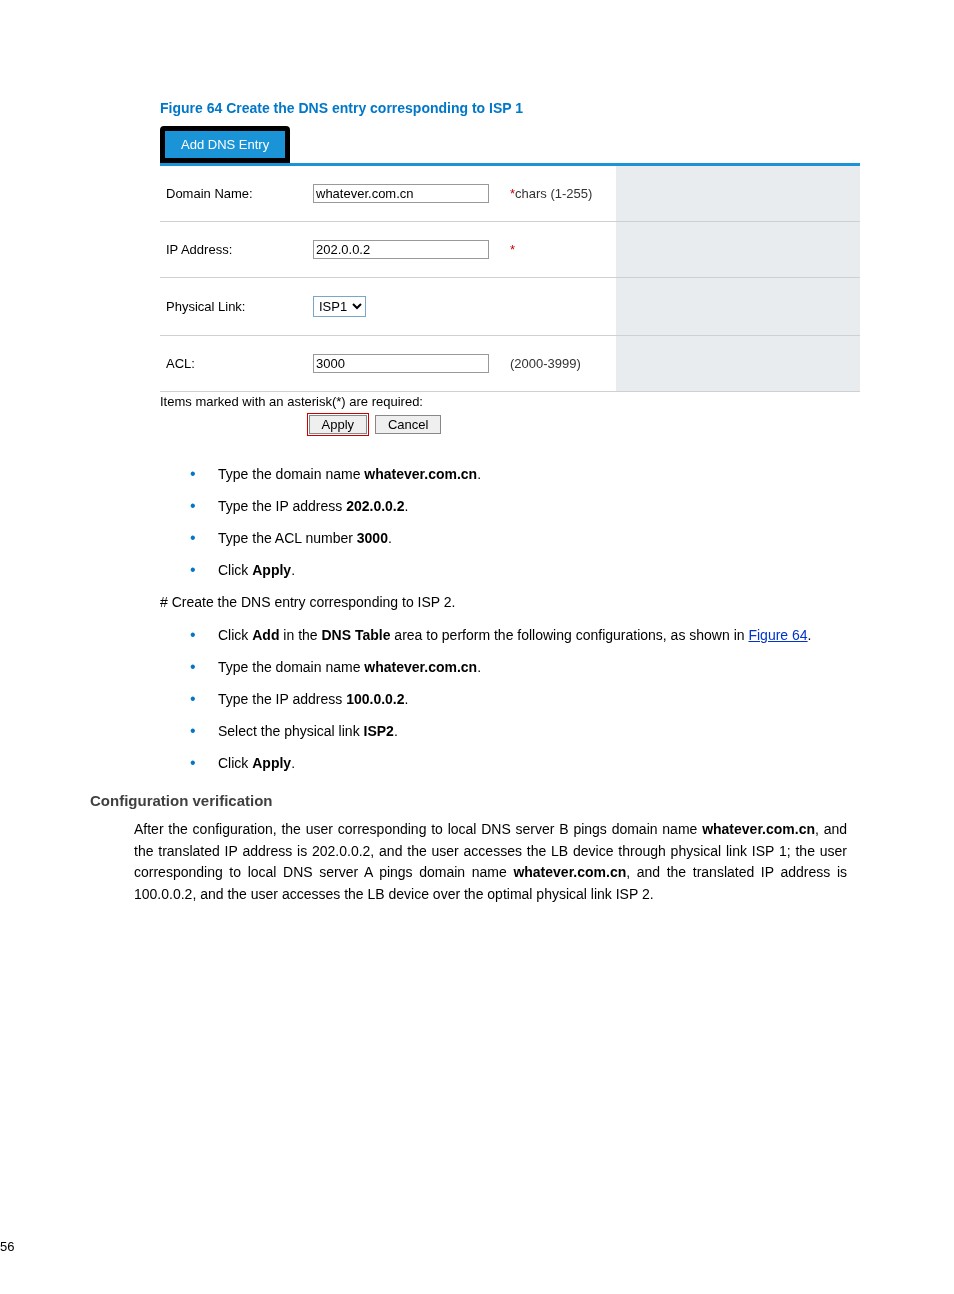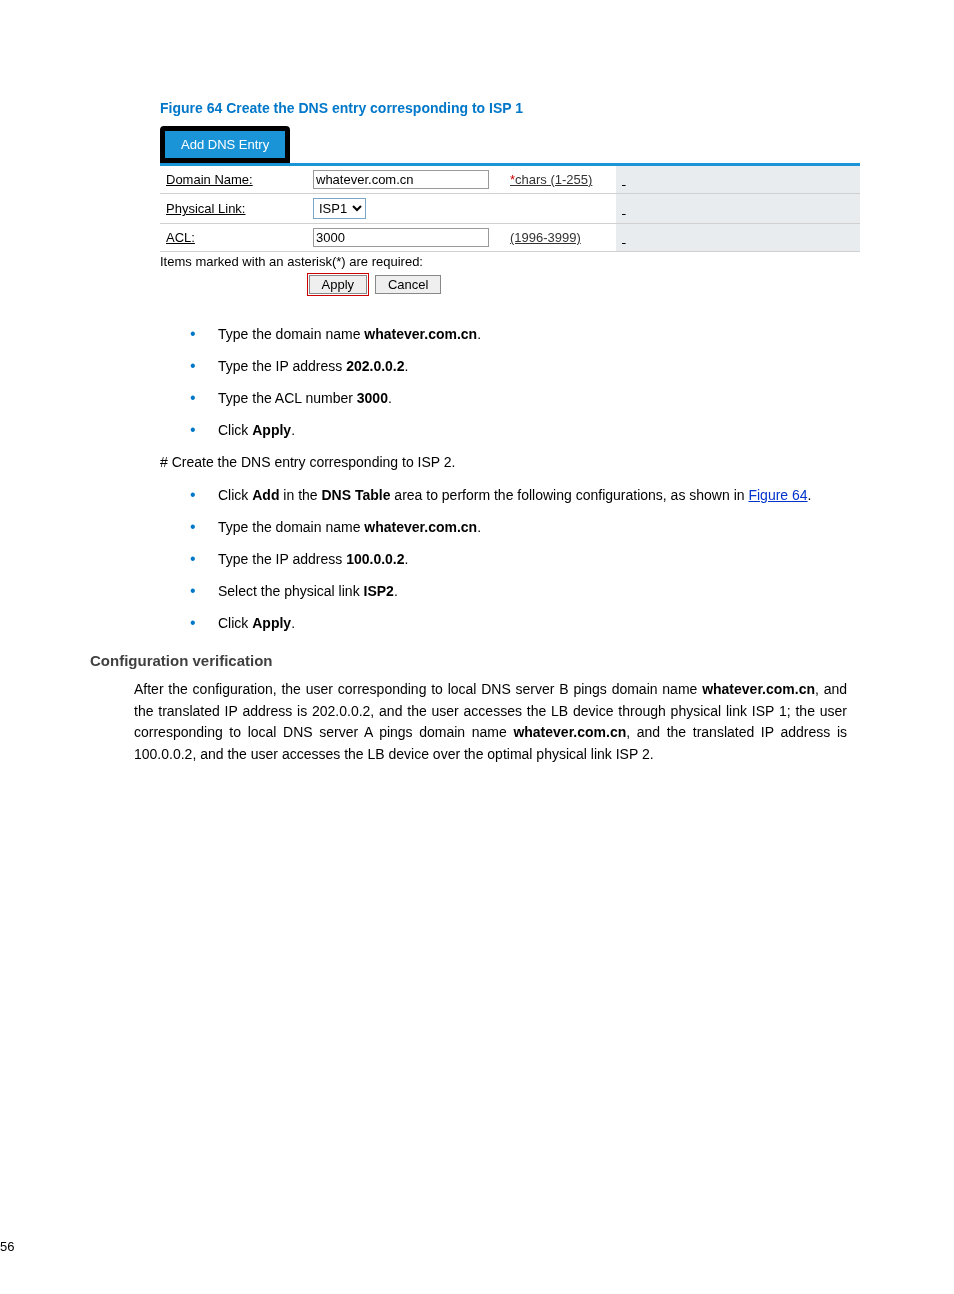--- a/index.html
+++ b/index.html
@@ -42,23 +42,22 @@
     height: 3px;
     background: #1a94d6;
     width: 100%;
   }
   .form-table {
     width: 100%;
     border-collapse: collapse;
     font-size: 13px;
   }
   .form-table td {
-    padding: 4px 6px;
+    padding: 18px 6px;
     border-bottom: 1px solid #d0d0d0;
-    text-decoration: underline;
   }
   .form-table .label-cell {
     width: 135px;
   }
   .form-table .input-cell {
     width: 185px;
   }
   .form-table .hint-cell {
     width: 100px;
     color: #333;
@@ -161,33 +160,39 @@
     <div class="panel-tab-bar"></div>
     <table class="form-table">
       <tbody>
           <tr>
         <td class="label-cell">Domain Name:</td>
         <td class="input-cell"><input type="text" value="whatever.com.cn" style=""></td>
         <td class="hint-cell"><span class="red-star">*</span><span>chars (1-255)</span></td>
         <td class="extra-cell">&nbsp;</td>
       </tr>
       <tr>
+        <td class="label-cell">IP Address:</td>
+        <td class="input-cell"><input type="text" value="202.0.0.2" style=""></td>
+        <td class="hint-cell"><span class="red-star">*</span><span></span></td>
+        <td class="extra-cell">&nbsp;</td>
+      </tr>
+      <tr>
         <td class="label-cell">Physical Link:</td>
         <td class="input-cell">
           <select>
             <option>ISP1</option>
           </select>
         </td>
         <td class="hint-cell"></td>
         <td class="extra-cell">&nbsp;</td>
       </tr>
       <tr>
         <td class="label-cell">ACL:</td>
         <td class="input-cell"><input type="text" value="3000" style=""></td>
-        <td class="hint-cell">(1996-3999)</td>
+        <td class="hint-cell">(2000-3999)</td>
         <td class="extra-cell">&nbsp;</td>
       </tr>
     </tbody>
       </table>
     <div class="required-note">Items marked with an asterisk(*) are required:</div>
   </div>
 
   <div class="button-row">
     <button class="apply-btn">Apply</button>
     <button>Cancel</button>

